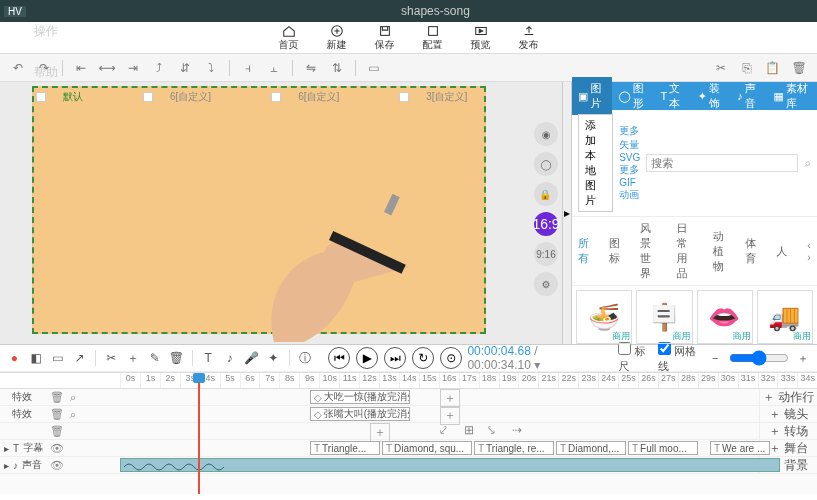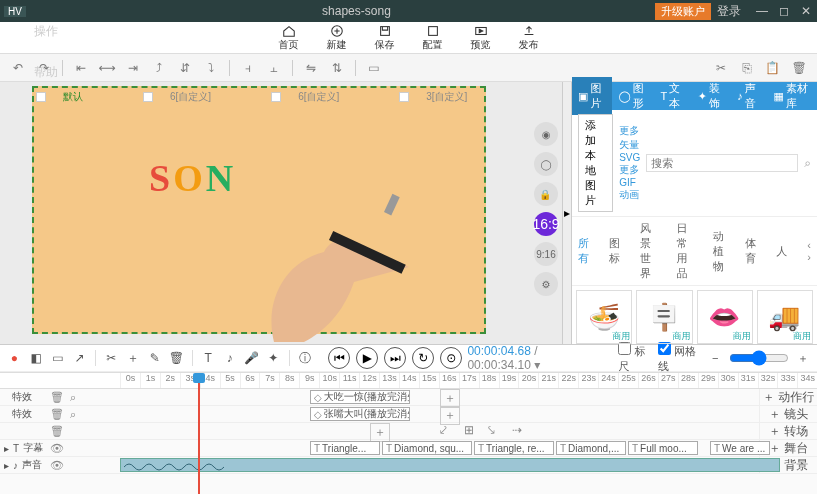--- a/index.html
+++ b/index.html
@@ -87,29 +87,20 @@
 
 <div class="titlebar">
   <span class="logo">HV</span>
   <div class="menu">
     <span>文件</span>
     <span>编辑</span>
     <span>操作</span>
     <span>帮助</span>
   </div>
   <div class="title">shapes-song</div>
-  <div class="right">
-    <span class="btn-orange">升级账户</span>
-    <span>登录</span>
-    <div class="winbtns">
-      <span>—</span>
-      <span>◻</span>
-      <span>✕</span>
-    </div>
-  </div>
 </div>
 
 <div class="maintb">
   <div class="item">
       <svg viewBox="0 0 16 16" fill="none" stroke="currentColor" stroke-width="1.2">
         <path d="M2 8l6-5 6 5v6H2z"></path>
       </svg>
       <span>首页</span>
     </div>
   <div class="item">
@@ -188,21 +179,20 @@
           <span class="lt">
               <span class="fold"></span>
               <span>6[自定义]</span>
             </span>
           <span class="lt">
               <span class="fold"></span>
               <span>3[自定义]</span>
             </span>
         </div>
         <div class="scene-text">
-          <div class="l2"><span class="c1">S</span><span class="c2">O</span><span class="c3">N</span></div>
         </div>
         <svg class="hand" viewBox="0 0 180 160">
           <path d="M40 160 C30 120 50 80 90 70 C95 60 105 55 115 60 L165 80 L175 85 L120 100 C110 130 90 150 70 160 Z" fill="#e8b890"></path>
           <rect x="95" y="58" width="10" height="80" transform="rotate(-65 95 58)" fill="#222"></rect>
           <rect x="150" y="30" width="20" height="8" transform="rotate(-65 150 30)" fill="#999"></rect>
         </svg>
       </div>
     </div>
     <div class="canvas-right-tools">
       <div class="rt">◉</div>

